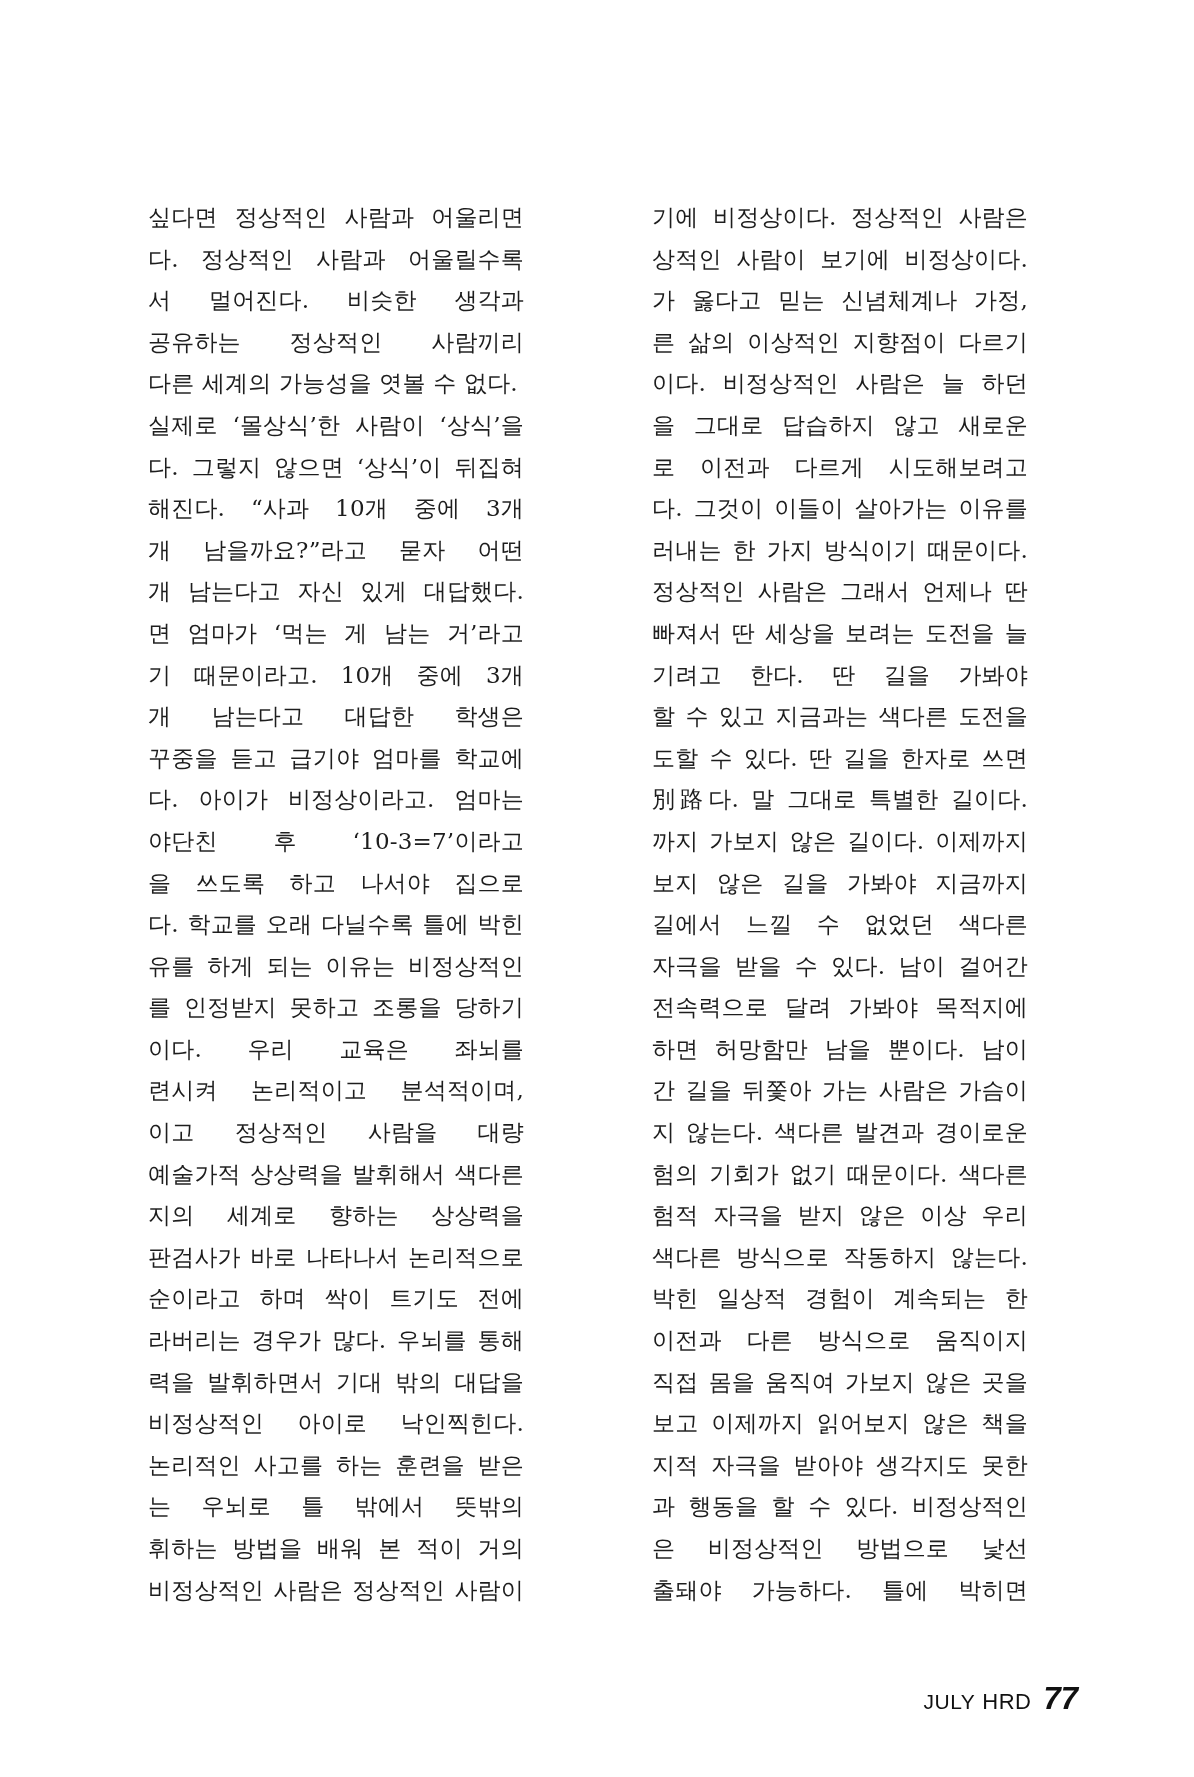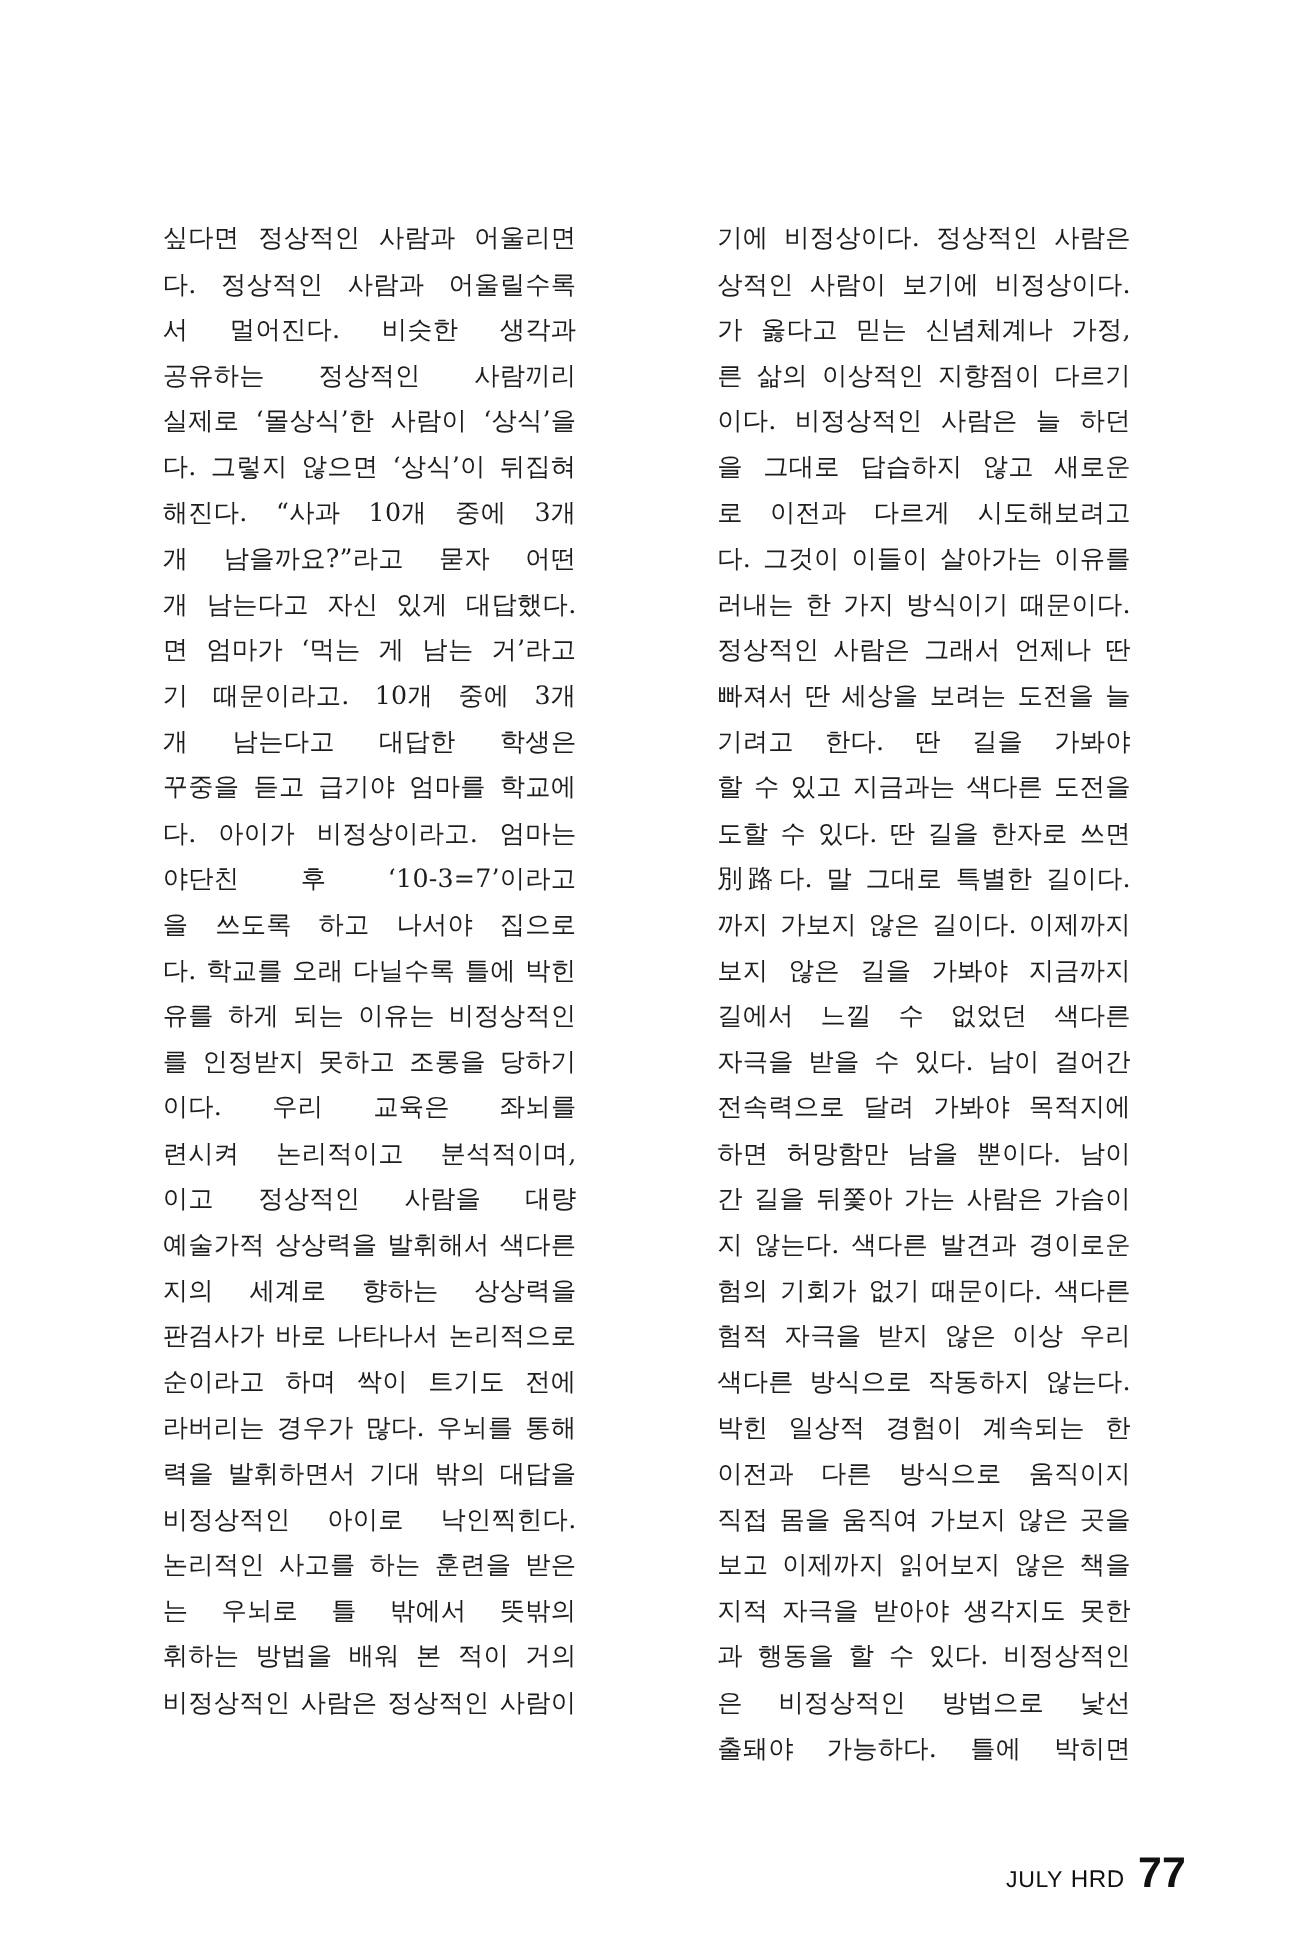--- a/index.html
+++ b/index.html
@@ -51,35 +51,37 @@
     font-weight: 400;
     letter-spacing: 0.5px;
   }
   .footer-magazine {
     font-size: 22px;
     font-weight: 400;
     margin-left: 7px;
     letter-spacing: 0.5px;
   }
   .footer-pagenum {
-    font-size: 39px;
+    font-size: 31px;
     font-weight: 700;
     margin-left: 12px;
+    font-style: italic;
   }
 </style>
 </head>
 <body>
 
 <div class="page">
 
   <div class="column column-left">
       <div class="text-line">싶다면 정상적인 사람과 어울리면 안 된</div>
       <div class="text-line">다. 정상적인 사람과 어울릴수록 정상에</div>
       <div class="text-line">서 멀어진다. 비슷한 생각과 행동방식을</div>
       <div class="text-line">공유하는 정상적인 사람끼리 만날수록</div>
+      <div class="text-line para-end">다른 세계의 가능성을 엿볼 수 없다.</div>
       <div class="text-line">실제로 ‘몰상식’한 사람이 ‘상식’을 뒤집는</div>
       <div class="text-line">다. 그렇지 않으면 ‘상식’이 뒤집혀 ‘식상’</div>
       <div class="text-line">해진다. “사과 10개 중에 3개 먹으면 몇</div>
       <div class="text-line">개 남을까요?”라고 묻자 어떤 학생이 3</div>
       <div class="text-line">개 남는다고 자신 있게 대답했다. 왜냐하</div>
       <div class="text-line">면 엄마가 ‘먹는 게 남는 거’라고 말씀했</div>
       <div class="text-line">기 때문이라고. 10개 중에 3개 먹으면 3</div>
       <div class="text-line">개 남는다고 대답한 학생은 선생님에게</div>
       <div class="text-line">꾸중을 듣고 급기야 엄마를 학교에 부른</div>
       <div class="text-line">다. 아이가 비정상이라고. 엄마는 아이를</div>

